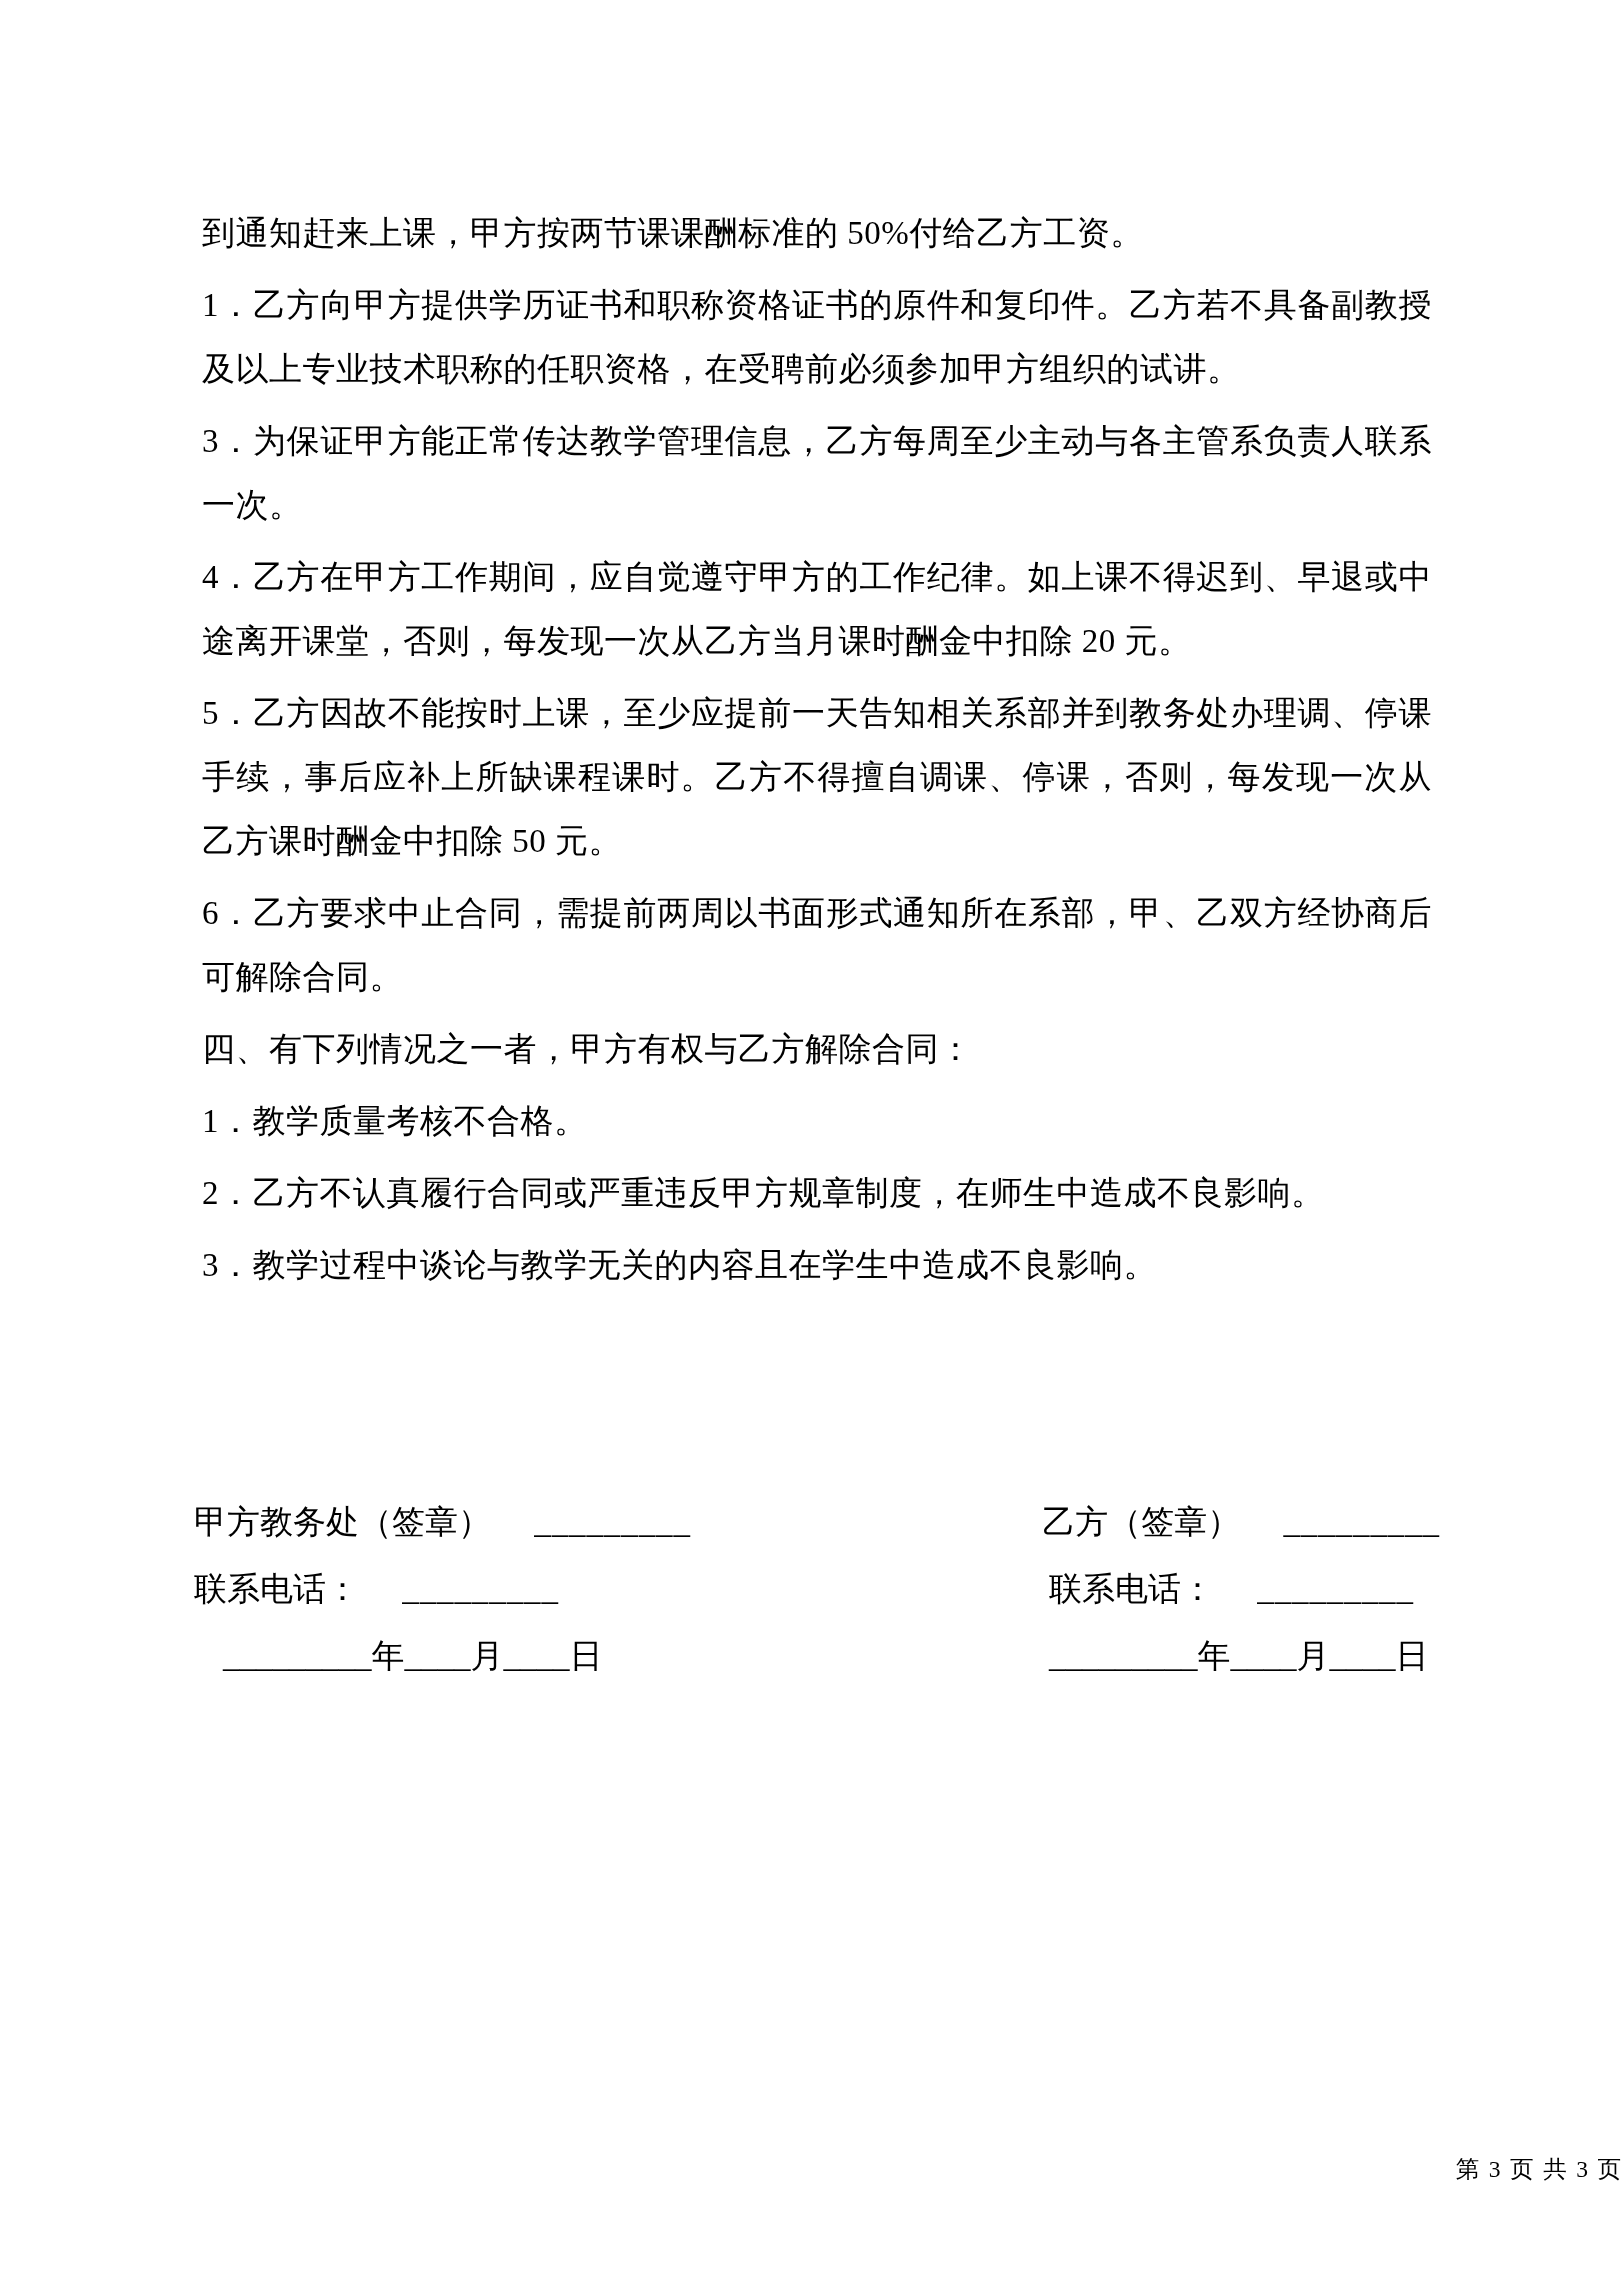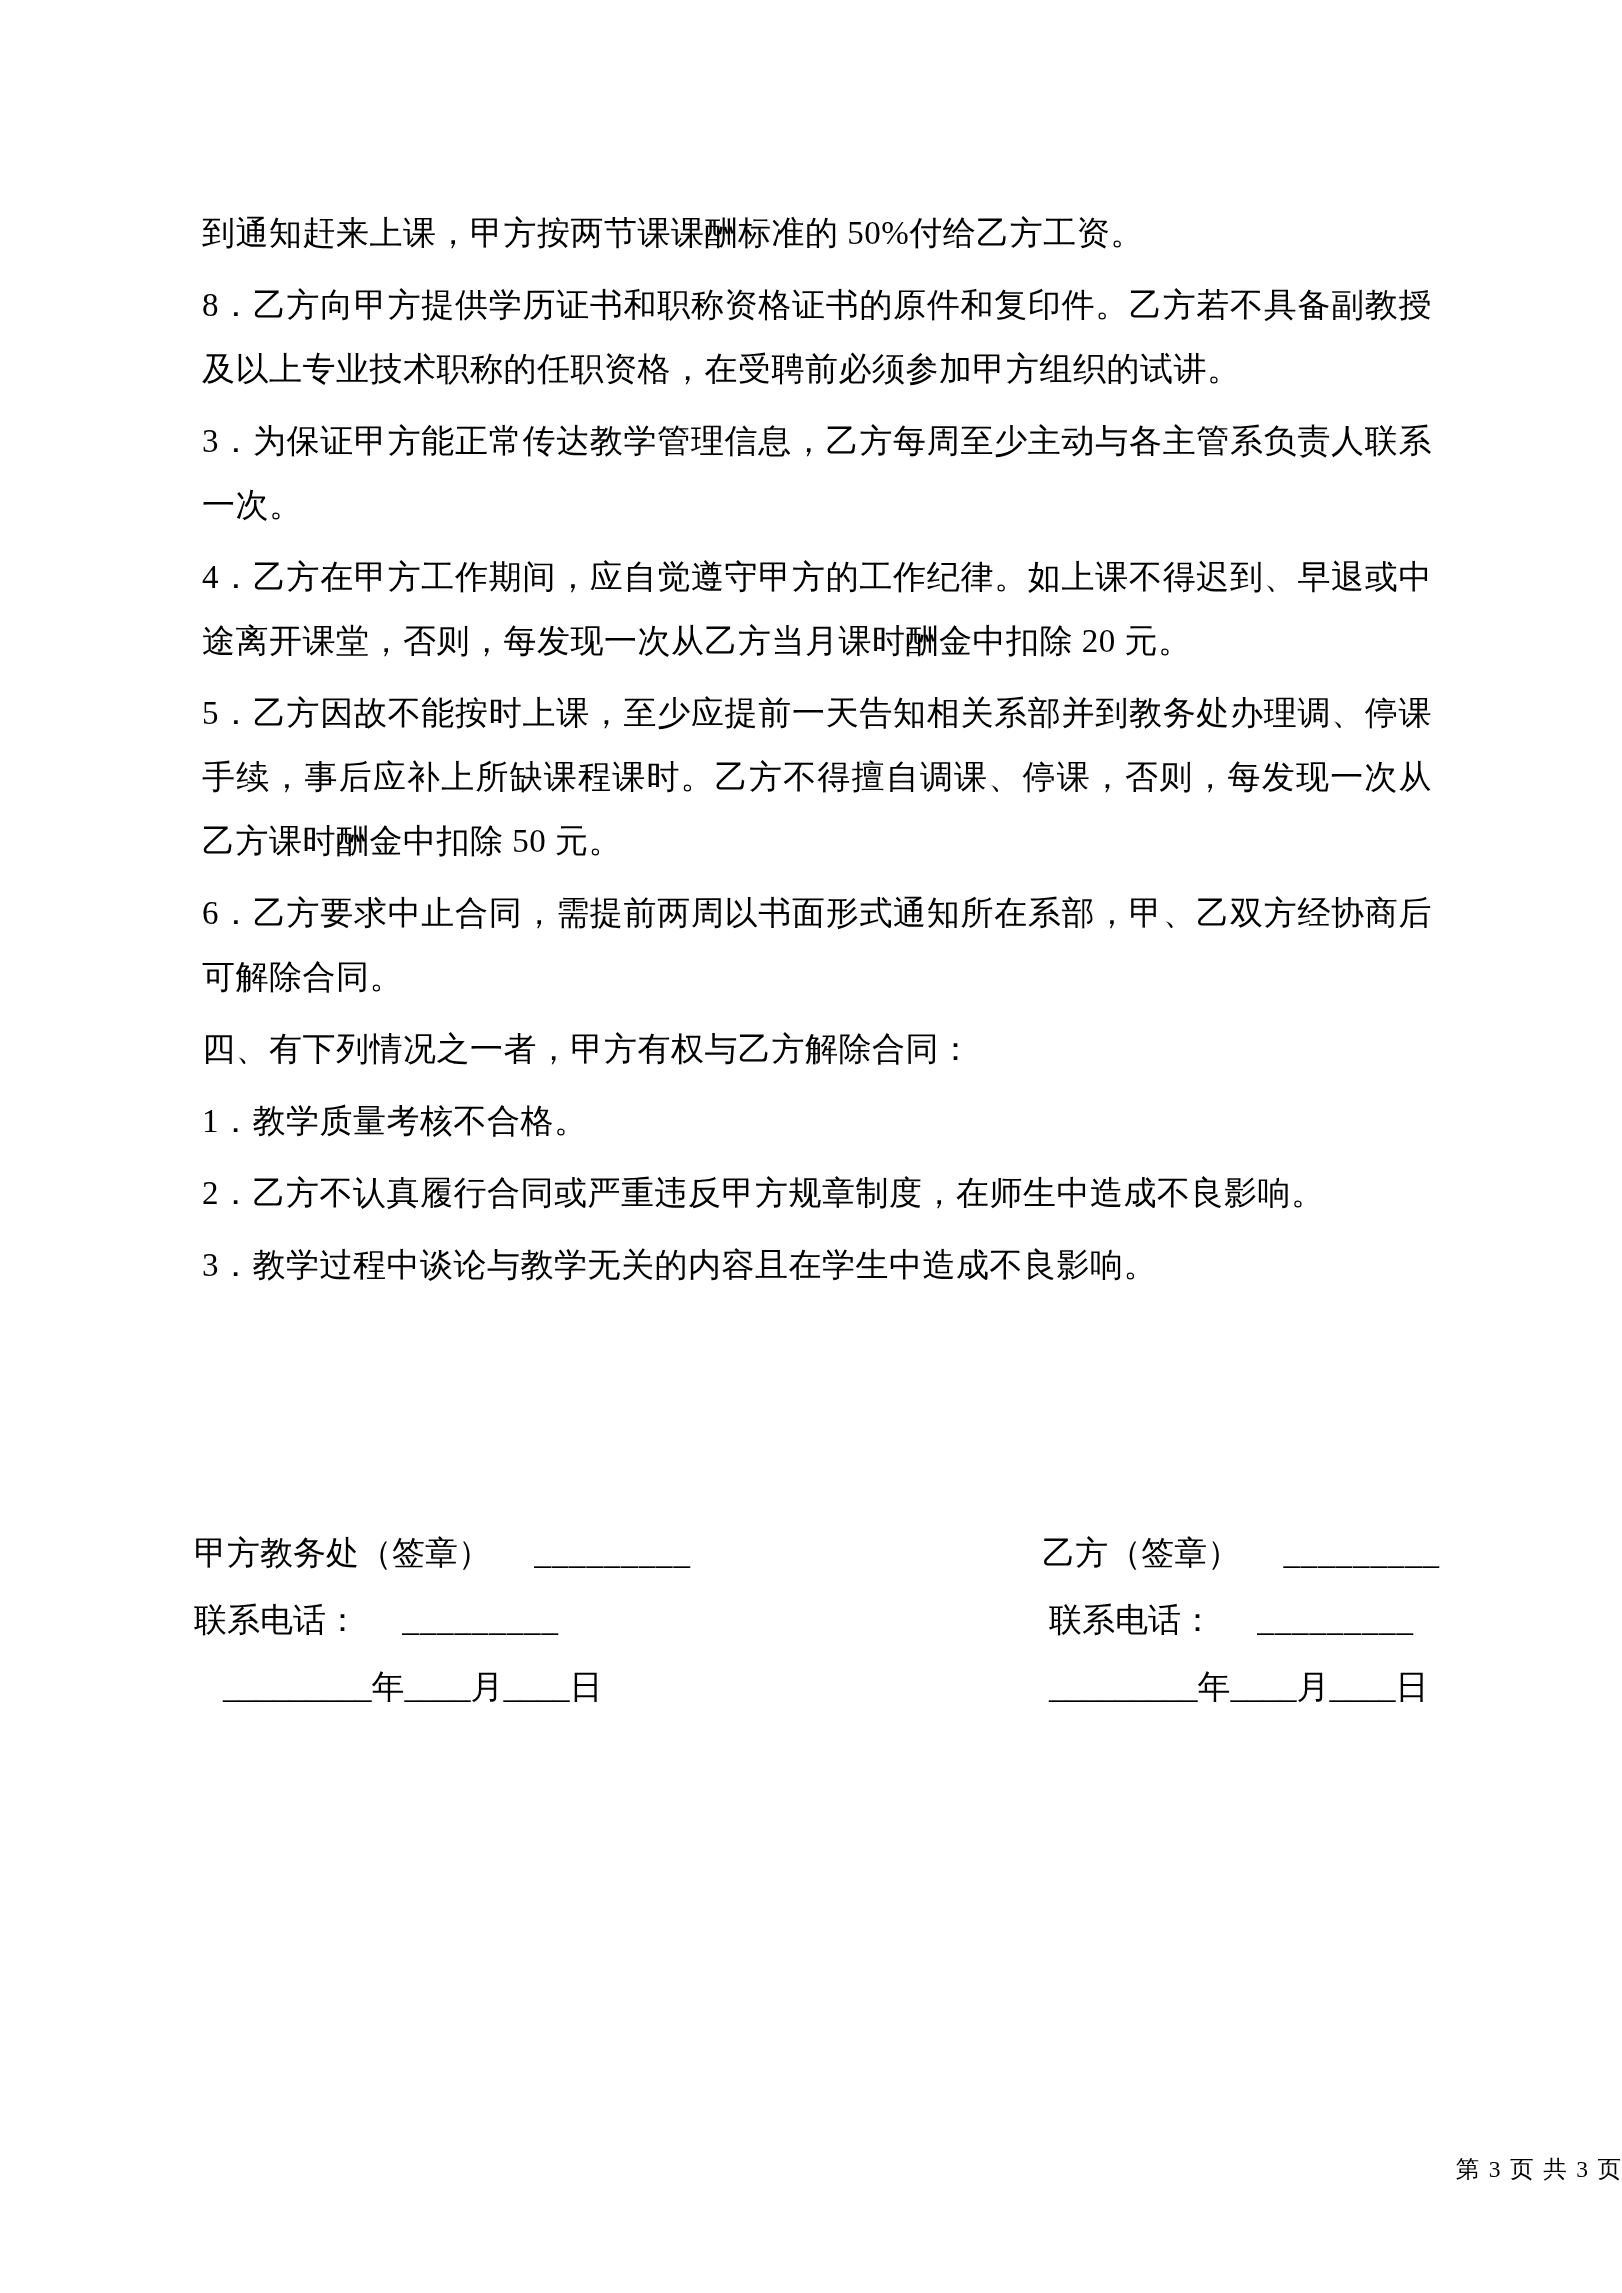--- a/index.html
+++ b/index.html
@@ -26,21 +26,21 @@
     margin: 8px;
     font-size: 33px;
     line-height: 64px;
     text-align: justify;
     text-justify: inter-ideograph;
     letter-spacing: 0.5px;
   }
   .signature {
     position: absolute;
     left: 194px;
-    top: 1520px;
+    top: 1489px;
     width: 1246px;
     font-size: 33px;
   }
   .sig-row {
     display: flex;
     justify-content: space-between;
     line-height: 67px;
   }
   .sig-cell-left {
     text-align: left;
@@ -67,21 +67,21 @@
     letter-spacing: 1.8px;
   }
 </style>
 </head>
 <body>
 
 <div class="page">
 
   <div class="content">
     <p class="line">到通知赶来上课，甲方按两节课课酬标准的 50%付给乙方工资。</p>
-    <p class="line">8．乙方向甲方提供学历证书和职称资格证书的原件和复印件。乙方若不具备副教授及以上专业技术职称的任职资格，在受聘前必须参加甲方组织的试讲。</p>
+    <p class="line">1．乙方向甲方提供学历证书和职称资格证书的原件和复印件。乙方若不具备副教授及以上专业技术职称的任职资格，在受聘前必须参加甲方组织的试讲。</p>
     <p class="line">3．为保证甲方能正常传达教学管理信息，乙方每周至少主动与各主管系负责人联系一次。</p>
     <p class="line">4．乙方在甲方工作期间，应自觉遵守甲方的工作纪律。如上课不得迟到、早退或中途离开课堂，否则，每发现一次从乙方当月课时酬金中扣除 20 元。</p>
     <p class="line">5．乙方因故不能按时上课，至少应提前一天告知相关系部并到教务处办理调、停课手续，事后应补上所缺课程课时。乙方不得擅自调课、停课，否则，每发现一次从乙方课时酬金中扣除 50 元。</p>
     <p class="line">6．乙方要求中止合同，需提前两周以书面形式通知所在系部，甲、乙双方经协商后可解除合同。</p>
     <p class="line">四、有下列情况之一者，甲方有权与乙方解除合同：</p>
     <p class="line">1．教学质量考核不合格。</p>
     <p class="line">2．乙方不认真履行合同或严重违反甲方规章制度，在师生中造成不良影响。</p>
     <p class="line">3．教学过程中谈论与教学无关的内容且在学生中造成不良影响。</p>
   </div>
 

